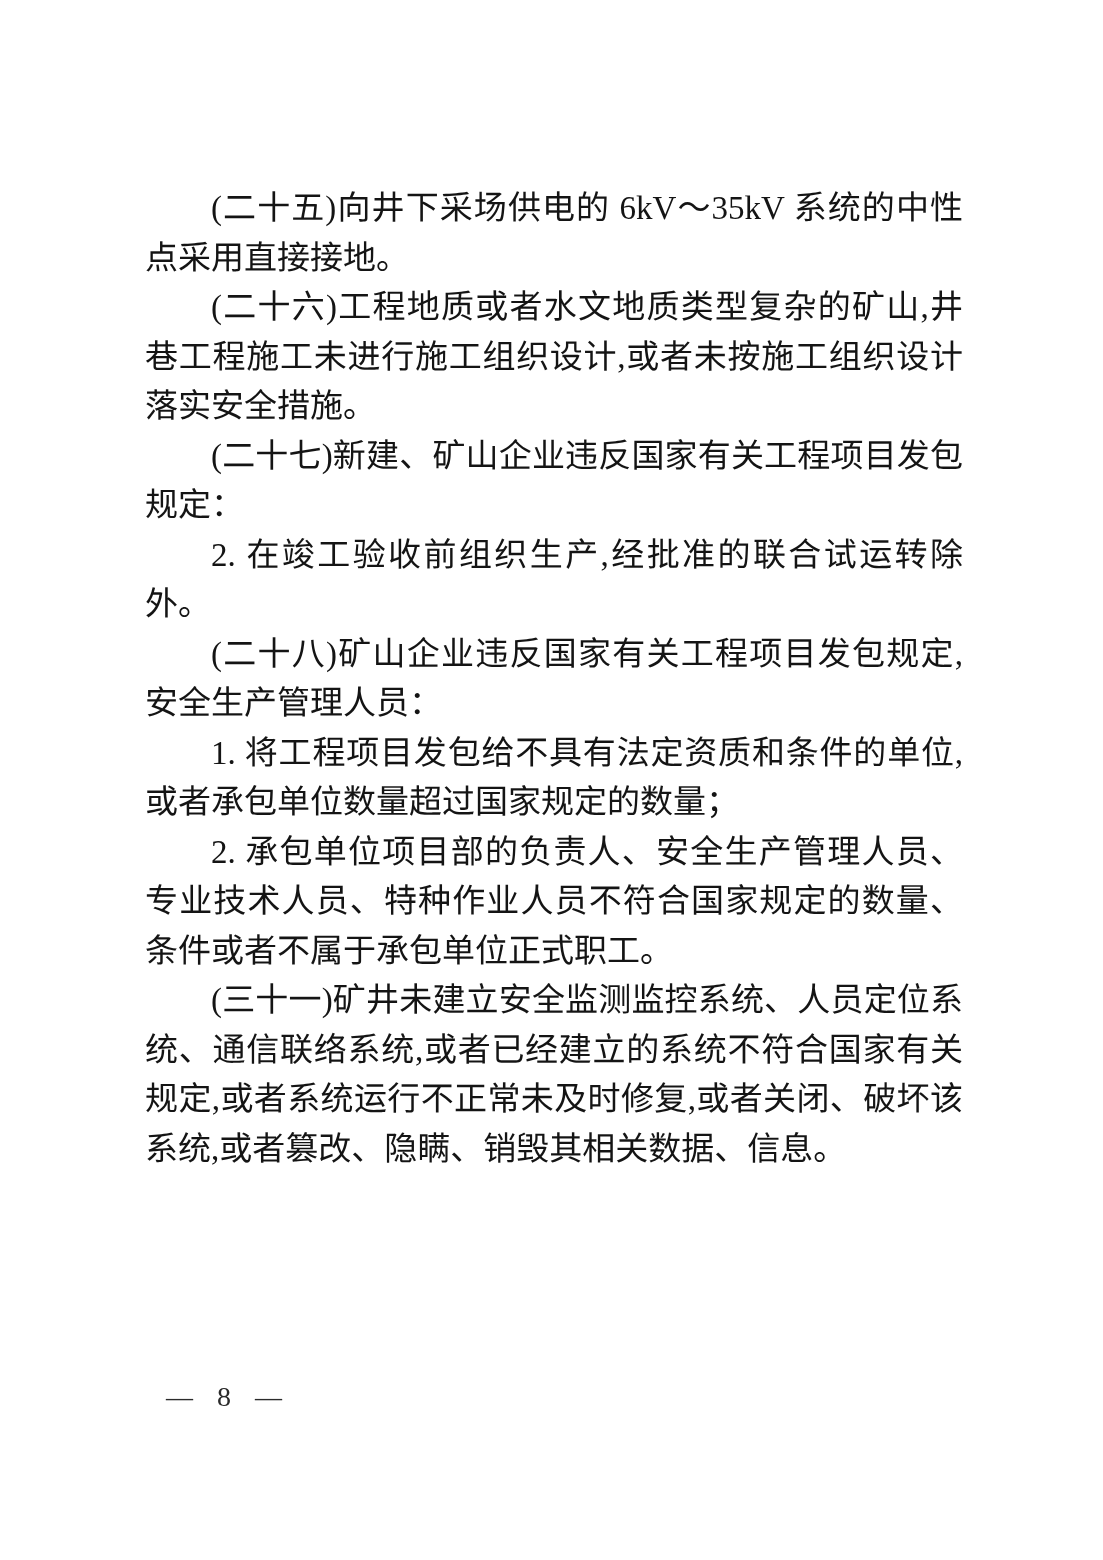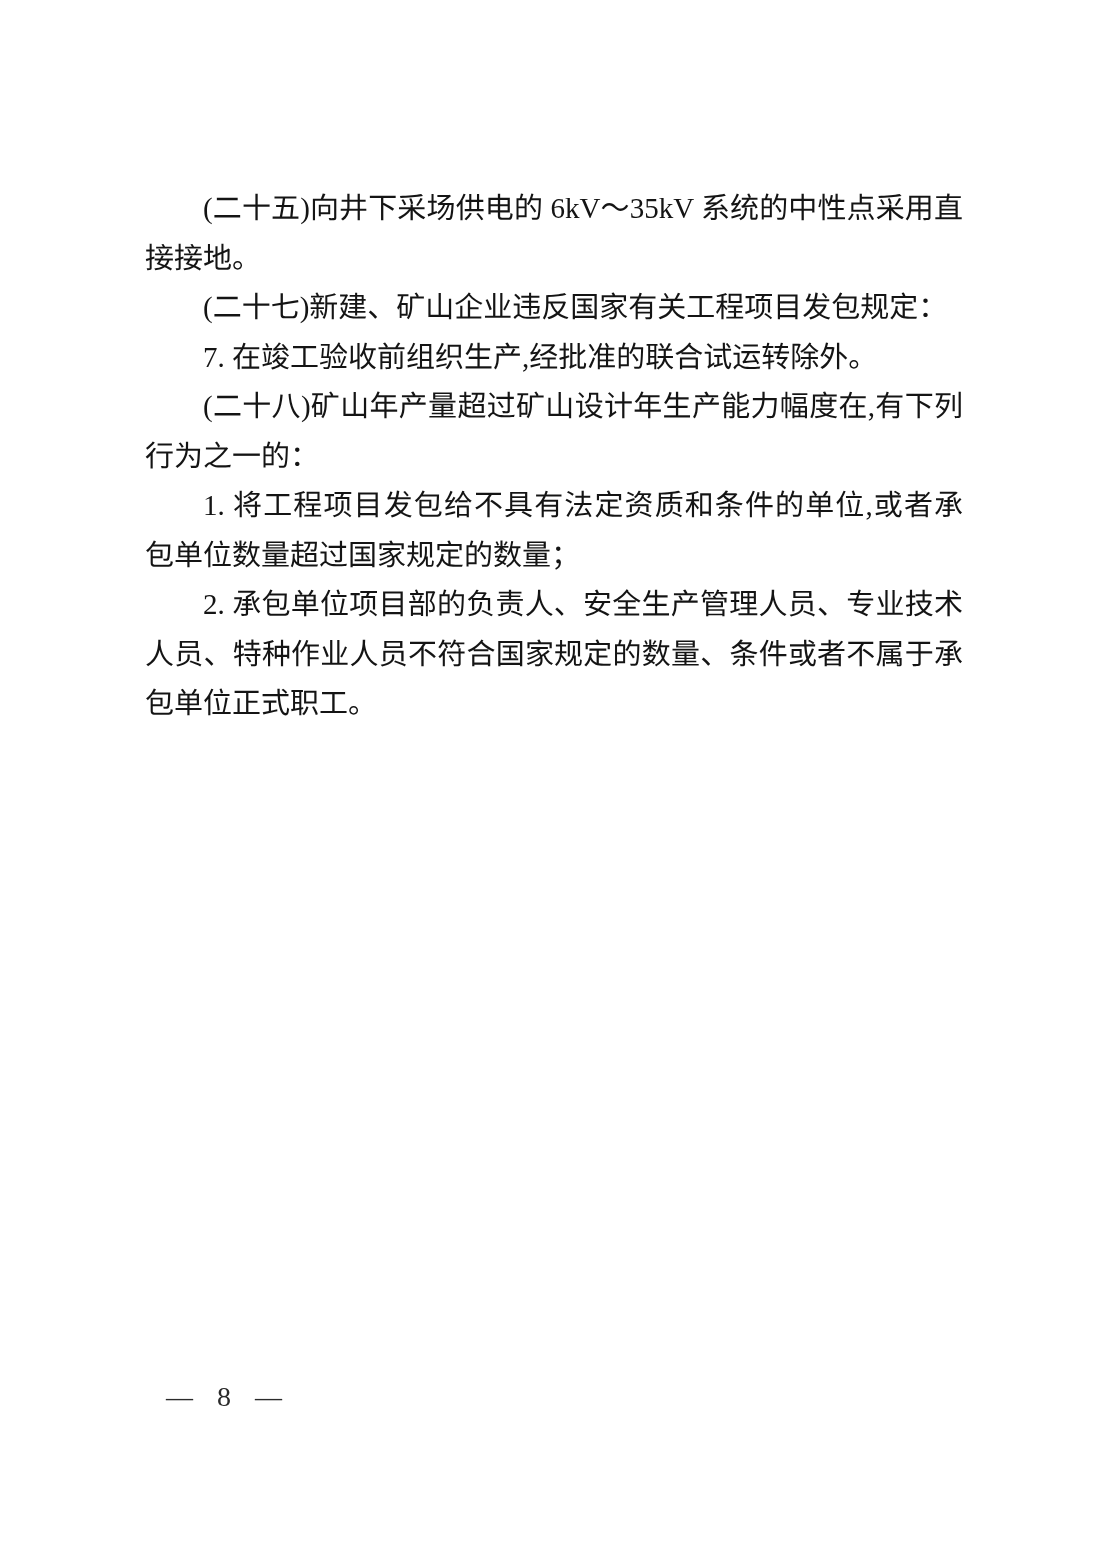--- a/index.html
+++ b/index.html
@@ -19,21 +19,21 @@
   .content {
     position: absolute;
     left: 145px;
     top: 184px;
     width: 818px;
   }
   .content p {
     margin: 0;
     padding: 0;
     text-indent: 2em;
-    font-size: 29px;
+    font-size: 33px;
     line-height: 49.5px;
     text-align: justify;
     text-justify: inter-character;
     word-break: break-all;
   }
   .footer {
     position: absolute;
     left: 166px;
     top: 1381px;
     display: flex;
@@ -50,25 +50,27 @@
     font-size: 28px;
   }
 </style>
 </head>
 <body>
 
 <div class="page">
 
   <div class="content">
     <p>(二十五)向井下采场供电的 6kV～35kV 系统的中性点采用直接接地。</p>
+    <p>(二十六)工程地质或者水文地质类型复杂的矿山,井巷工程施工未进行施工组织设计,或者未按施工组织设计落实安全措施。</p>
     <p>(二十七)新建、矿山企业违反国家有关工程项目发包规定：</p>
-    <p>7. 在竣工验收前组织生产,经批准的联合试运转除外。</p>
-    <p>(二十八)矿山年产量超过矿山设计年生产能力幅度在,有下列行为之一的：</p>
+    <p>2. 在竣工验收前组织生产,经批准的联合试运转除外。</p>
+    <p>(二十八)矿山企业违反国家有关工程项目发包规定,安全生产管理人员：</p>
     <p>1. 将工程项目发包给不具有法定资质和条件的单位,或者承包单位数量超过国家规定的数量；</p>
     <p>2. 承包单位项目部的负责人、安全生产管理人员、专业技术人员、特种作业人员不符合国家规定的数量、条件或者不属于承包单位正式职工。</p>
+    <p>(三十一)矿井未建立安全监测监控系统、人员定位系统、通信联络系统,或者已经建立的系统不符合国家有关规定,或者系统运行不正常未及时修复,或者关闭、破坏该系统,或者篡改、隐瞒、销毁其相关数据、信息。</p>
   </div>
 
   <div class="footer">
     <span class="dash">—</span>
     <span class="num">8</span>
     <span class="dash">—</span>
   </div>
 
 </div>
 

